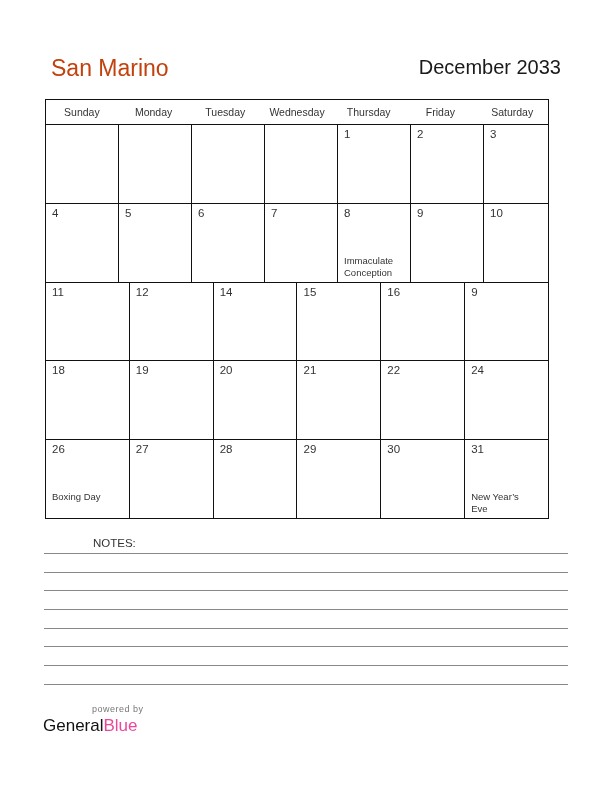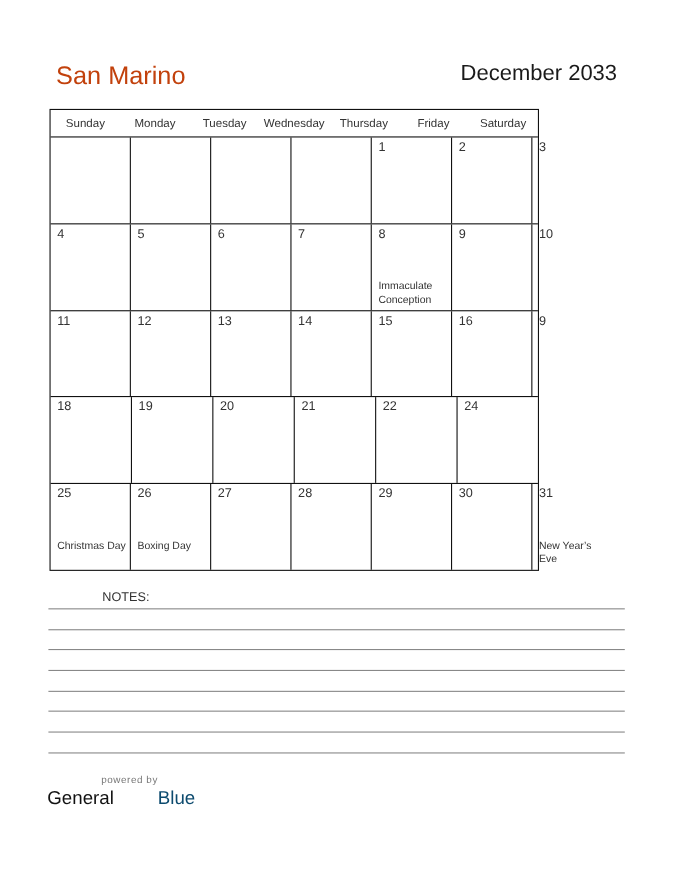--- a/index.html
+++ b/index.html
@@ -1,32 +1,32 @@
 <!DOCTYPE html>
 <html><head>
 <meta charset="utf-8">
 <style>
   html,body{margin:0;padding:0;background:#fff;}
   body{width:612px;height:792px;position:relative;font-family:"Liberation Sans","DejaVu Sans",sans-serif;color:#222;overflow:hidden;}
   .country{position:absolute;left:51px;top:55px;font-size:23px;color:#c2410c;}
   .month{position:absolute;right:51px;top:56px;font-size:20px;color:#1a1a1a;}
-  .cal{position:absolute;left:45px;top:99px;width:445px;border:1.3px solid #111;box-sizing:border-box;}
+  .cal{position:absolute;left:45px;top:99px;width:504px;border:1.3px solid #111;box-sizing:border-box;}
   .hdr{display:flex;height:24px;border-bottom:1.3px solid #111;}
   .hdr div{flex:1;text-align:center;font-size:10.5px;line-height:24px;color:#333;}
   .row{display:flex;height:77.8px;border-bottom:1.3px solid #111;}
   .row:last-child{border-bottom:none;}
   .cell{flex:1;border-right:1.3px solid #111;padding:3px 0 0 6px;box-sizing:border-box;}
   .cell:last-child{border-right:none;}
   .num{font-size:11.5px;color:#333;display:block;}
   .hol{font-size:9.5px;color:#333;line-height:12px;display:block;width:66px;margin-top:36px;}
   .notes-label{position:absolute;left:49px;top:537px;font-size:11.5px;color:#333;padding-left:44px;}
   .line{position:absolute;left:44px;width:524px;height:0;border-top:1.2px solid #888;}
   .powered{position:absolute;left:47px;top:704px;font-size:9px;color:#777;letter-spacing:0.5px;margin-left:45px;}
   .brand{position:absolute;left:43px;top:716px;font-size:17px;color:#111;}
-  .brand .blue{color:#0c4a6e;padding-left:40px;}
+  .brand .blue{color:#ec4899;}
 </style>
 </head>
 <body>
 
 <div class="country">San Marino</div>
 <div class="month">December 2033</div>
 
 <div class="cal">
   <div class="hdr">
     <div>Sunday</div>
@@ -101,24 +101,20 @@
       <div class="row">
         <div class="cell">
           <span class="num">11</span>
           <span class="hol"></span>
         </div>
         <div class="cell">
           <span class="num">12</span>
           <span class="hol"></span>
         </div>
         <div class="cell">
-          <span class="num">13</span>
-          <span class="hol"></span>
-        </div>
-        <div class="cell">
           <span class="num">14</span>
           <span class="hol"></span>
         </div>
         <div class="cell">
           <span class="num">15</span>
           <span class="hol"></span>
         </div>
         <div class="cell">
           <span class="num">16</span>
           <span class="hol"></span>
@@ -149,24 +145,20 @@
           <span class="num">22</span>
           <span class="hol"></span>
         </div>
         <div class="cell">
           <span class="num">24</span>
           <span class="hol"></span>
         </div>
       </div>
       <div class="row">
         <div class="cell">
-          <span class="num">25</span>
-          <span class="hol">Christmas Day</span>
-        </div>
-        <div class="cell">
           <span class="num">26</span>
           <span class="hol">Boxing Day</span>
         </div>
         <div class="cell">
           <span class="num">27</span>
           <span class="hol"></span>
         </div>
         <div class="cell">
           <span class="num">28</span>
           <span class="hol"></span>

